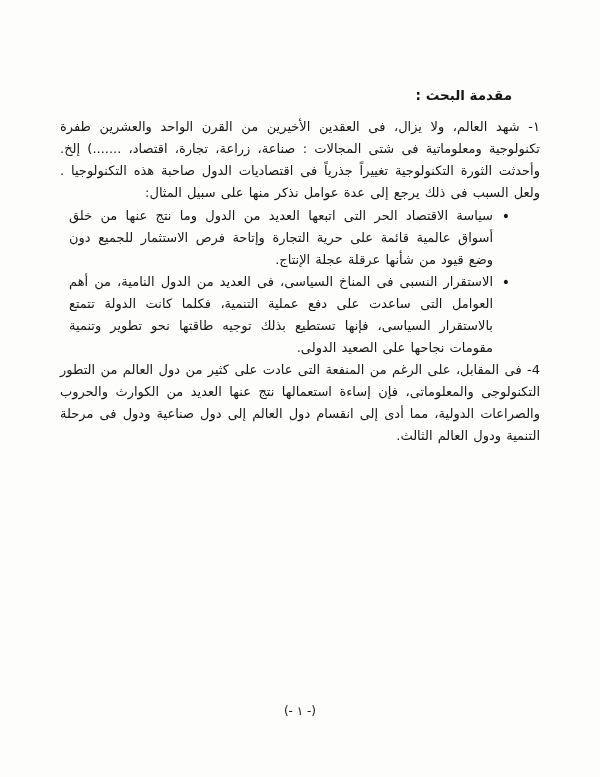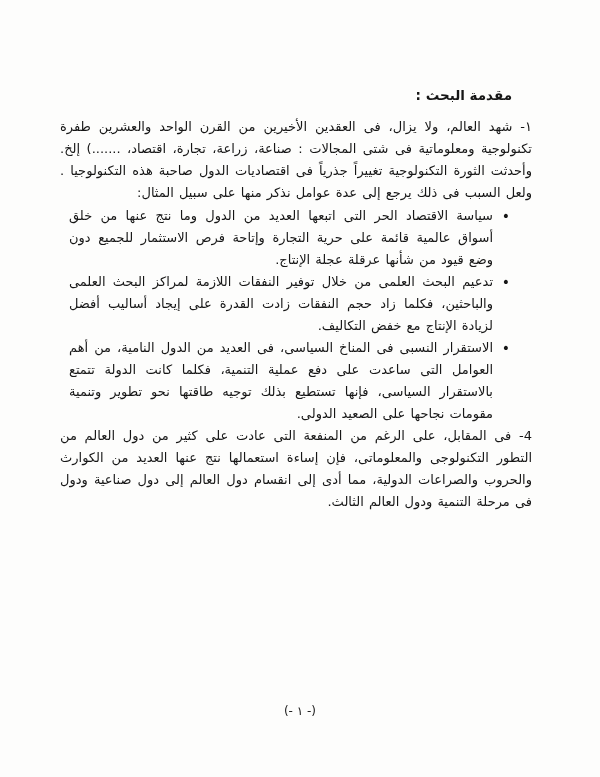--- a/index.html
+++ b/index.html
@@ -27,21 +27,21 @@
     line-height: 22px;
   }
   .doc-title {
     font-weight: bold;
     font-size: 13.5px;
     margin: 0 28px 10px 0;
     text-align: right;
   }
   .para {
     text-align: justify;
-    margin: 0 8px 1px 0;
+    margin: 0 0 1px 0;
     word-spacing: 1px;
   }
   ul.bullet-list {
     list-style: none;
     margin: 0 30px 0 9px;
     padding: 0;
   }
   ul.bullet-list li {
     position: relative;
     padding-right: 17px;
@@ -71,21 +71,20 @@
 
 <div class="page">
   <div class="content">
 
     <h1 class="doc-title">مقدمة البحث :</h1>
 
     <p class="para">١- شهد العالم، ولا يزال، فى العقدين الأخيرين من القرن الواحد والعشرين طفرة تكنولوجية ومعلوماتية فى شتى  المجالات : صناعة، زراعة، تجارة، اقتصاد، .......) إلخ. وأحدثت الثورة التكنولوجية تغييراً جذرياً فى اقتصاديات الدول صاحبة هذه التكنولوجيا . ولعل السبب فى ذلك يرجع إلى عدة عوامل نذكر منها على سبيل المثال:</p>
 
     <ul class="bullet-list">
       <li>سياسة الاقتصاد الحر التى اتبعها العديد من الدول وما نتج عنها من خلق أسواق عالمية قائمة على حرية التجارة وإتاحة فرص الاستثمار للجميع دون وضع قيود من شأنها عرقلة عجلة الإنتاج.</li>
-      <li>تدعيم البحث العلمى من خلال توفير النفقات اللازمة لمراكز البحث العلمى والباحثين، فكلما زاد حجم النفقات زادت القدرة على إيجاد أساليب أفضل لزيادة الإنتاج مع خفض التكاليف.</li>
       <li>الاستقرار النسبى فى  المناخ السياسى، فى العديد من الدول النامية، من أهم العوامل التى ساعدت على دفع عملية التنمية، فكلما كانت الدولة تتمتع بالاستقرار السياسى، فإنها تستطيع بذلك توجيه طاقتها نحو تطوير وتنمية مقومات نجاحها على الصعيد الدولى.</li>
     </ul>
 
     <p class="para">4- فى المقابل، على الرغم من المنفعة التى عادت على كثير من دول العالم من التطور التكنولوجى والمعلوماتى، فإن إساءة استعمالها نتج عنها العديد من الكوارث والحروب والصراعات الدولية، مما أدى إلى انقسام دول العالم إلى دول صناعية ودول فى مرحلة التنمية ودول العالم الثالث.</p>
 
 
   </div>
 
   <div class="footer-page-number">(- ١ -)</div>
 </div>

